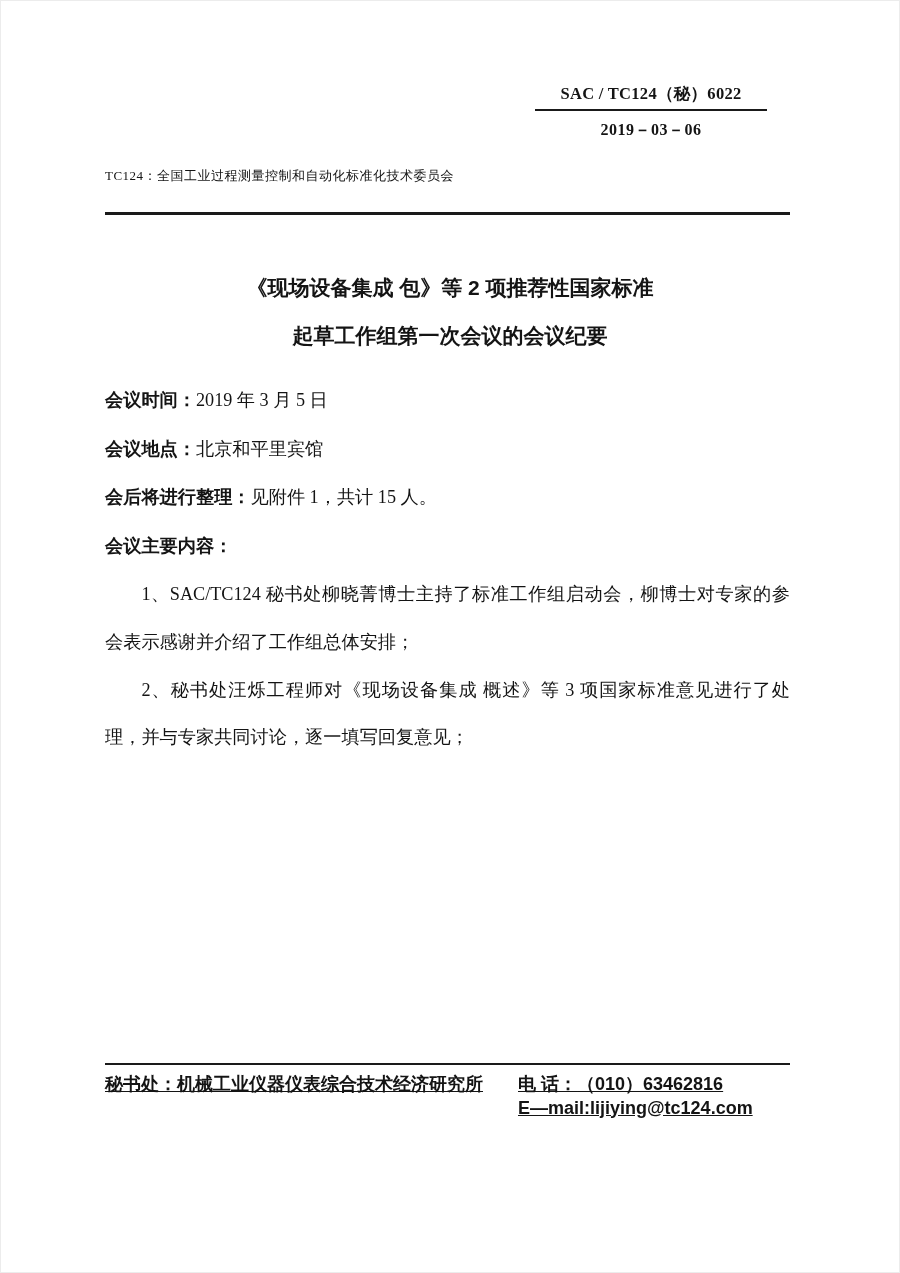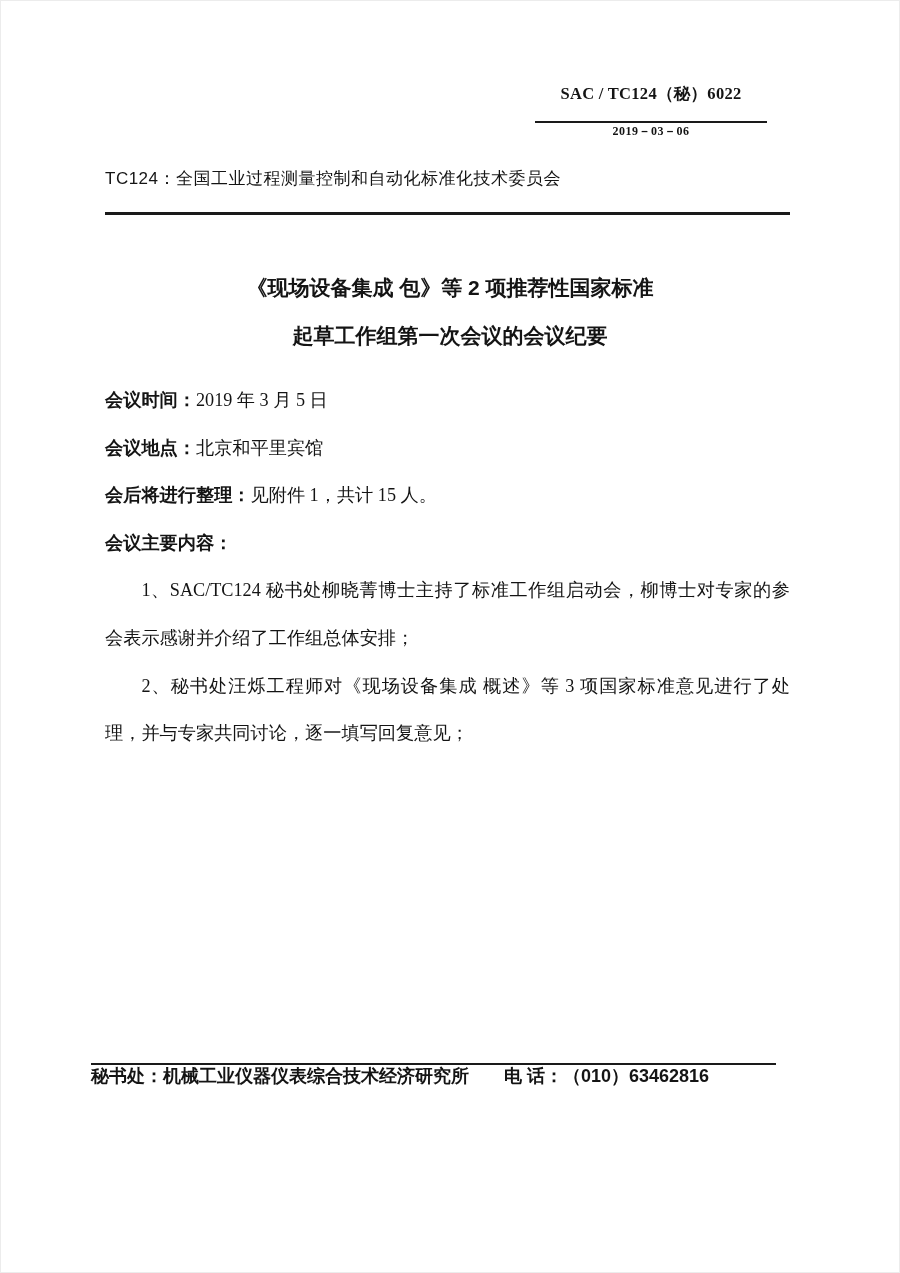--- a/index.html
+++ b/index.html
@@ -14,29 +14,29 @@
     box-shadow: inset 0 0 0 1px #ececec;
   }
 
   
   .doc-no-block {
     position:absolute; top:83px; left:535px; width:232px;
     text-align:center; font-weight:700;
   }
   .doc-no {
     font-size:16.5px; letter-spacing:.3px;
-    padding-bottom:16px; border-bottom:2.2px solid #1a1a1a;
+    padding-bottom:4px; border-bottom:2.2px solid #1a1a1a;
   }
-  .doc-date { font-size:12px; padding-top:0; letter-spacing:.5px; }
+  .doc-date { font-size:16px; padding-top:9px; letter-spacing:.5px; }
 
   
   .committee {
     position:absolute; left:105px; top:167px;
-    font-size:17px; letter-spacing:.5px;
-    font-family:Liberation Sans, sans-serif;
+    font-size:13px; letter-spacing:.5px;
+    font-family:Liberation Serif, serif;
   }
   .rule-top {
     position:absolute; left:105px; top:212px;
     width:685px; height:2.5px; background:#1a1a1a;
   }
 
   
   .title {
     position:absolute; left:0; top:264px; width:900px;
     text-align:center; font-weight:700; font-size:21px; line-height:47.5px;
@@ -45,29 +45,30 @@
 
   
   .body {
     position:absolute; left:105px; top:377px; width:685px;
     font-size:18.2px; line-height:47.6px; text-align:justify;
   }
   .body p { margin:0; }
   .body p.item { text-indent:2em; }
   .lbl {
     font-weight:700;
-    font-family:Liberation Serif, serif;
+    font-family:Liberation Mono, monospace;
   }
 
   
   .footer {
-    position:absolute; left:91px; top:1063px; width:685px;
-    border-top:2.5px solid #1a1a1a; 
+    position:absolute; left:105px; top:1063px; width:685px;
+    border-top:2.5px solid #1a1a1a; padding-top:8px;
     display:flex; font-weight:700;
     font-family:"Liberation Sans","DejaVu Sans",sans-serif;
+    text-decoration:underline;
   }
   .fcol { font-size:18px; line-height:23.5px; }
   .fcol.left  { width:413px; }
   .fcol.right { flex:1; }
   .frow { white-space:nowrap; }
 </style>
 </head>
 <body>
 
 <div class="page">
@@ -93,16 +94,17 @@
     <p class="item">1、SAC/TC124 秘书处柳晓菁博士主持了标准工作组启动会，柳博士对专家的参会表示感谢并介绍了工作组总体安排；</p>
     <p class="item">2、秘书处汪烁工程师对《现场设备集成 概述》等 3 项国家标准意见进行了处理，并与专家共同讨论，逐一填写回复意见；</p>
   </div>
 
   <div class="footer">
     <div class="fcol left">
       <div class="frow"><span class="flbl">秘书处：</span><span>机械工业仪器仪表综合技术经济研究所</span></div>
     </div>
     <div class="fcol right">
       <div class="frow"><span class="flbl">电 话：</span><span>（010）63462816</span></div>
+      <div class="frow"><span class="flbl">E—mail:</span><span>lijiying@tc124.com</span></div>
     </div>
   </div>
 
 </div>
 
 </body></html>

